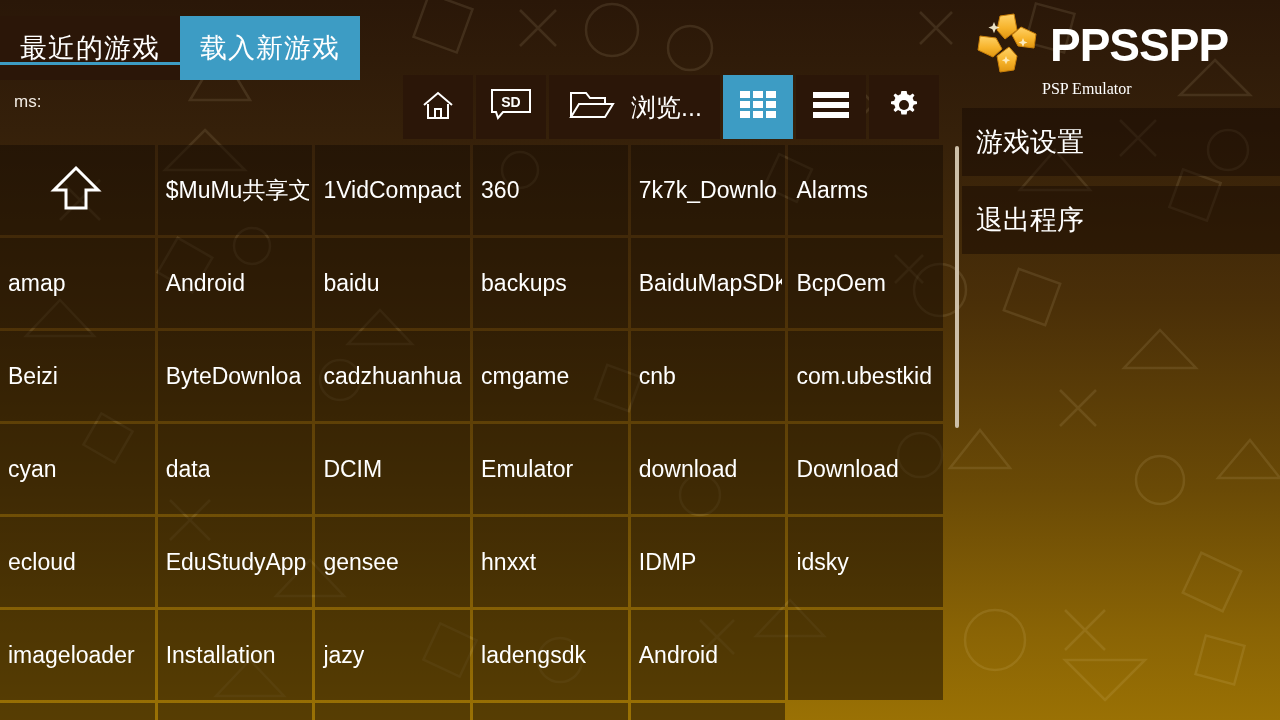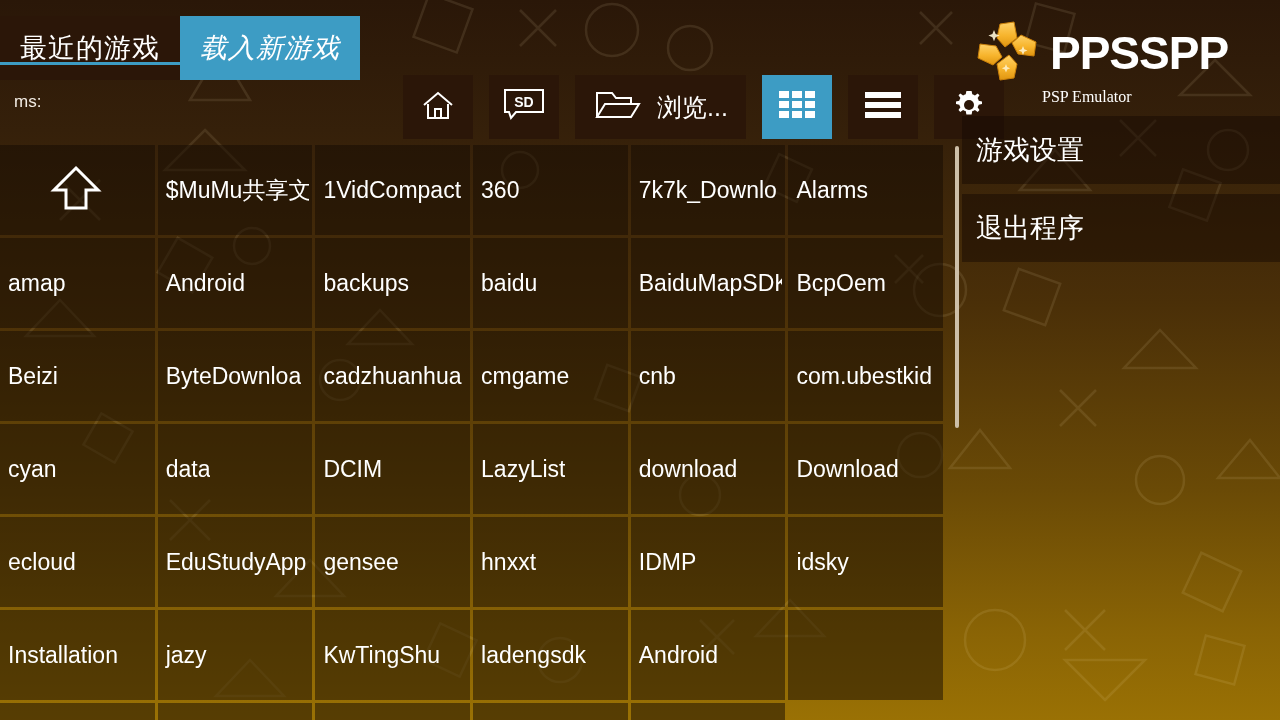--- a/index.html
+++ b/index.html
@@ -19,36 +19,36 @@
   
   .tabbar {
     position:absolute; left:0; top:16px; height:64px; z-index:5;
     display:flex; align-items:stretch;
   }
   .tab {
     display:flex; align-items:center; justify-content:center;
     padding:0 20px; color:#ffffff; font-size:27px; letter-spacing:1px;
     background:#2b1608;
   }
-  .tab.active { background:#3d9cc4;font-style:italic; }
+  .tab.active { background:#3d9cc4; }
   .tabunderline {
     position:absolute; left:0; top:62px; width:336px; height:3px;
     background:#3d9cc4; z-index:5;
   }
 
   
   .pathlabel {
     position:absolute; left:14px; top:92px; z-index:5;
     color:#f2ece4; font-size:17px;
   }
 
   
   .toolbar {
     position:absolute; left:403px; top:75px; height:64px; z-index:5;
-    display:flex; align-items:stretch; gap:16px;
+    display:flex; align-items:stretch; gap:3px;
   }
   .tbtn {
     background:#2b1608; display:flex; align-items:center; justify-content:center;
     min-width:70px; padding:0 12px;
   }
   .tbtn.active { background:#3d9cc4; }
   .tbtn.browse { gap:14px; padding:0 18px; }
   .tbtn .lbl { color:#fff; font-size:25px; }
 
   
@@ -73,21 +73,21 @@
   
   .grid { column-gap:3px; row-gap:3px; }
 
   
   .scrollbar {
     position:absolute; left:955px; top:146px; width:4px; height:282px;
     background:#cdbfa8; z-index:6; border-radius:2px;
   }
 
   
-  .rightpanel { position:absolute; left:962px; top:12px; width:318px; height:612px; z-index:5; }
+  .rightpanel { position:absolute; left:962px; top:4px; width:318px; height:612px; z-index:5; }
   .logorow { display:flex; align-items:center; gap:10px; padding:8px 10px 0 12px; }
   .logotext { font-size:46px; font-weight:bold; color:#ffffff; letter-spacing:-1px; line-height:1; }
   .subtitle { text-align:left; color:#ffffff; font-size:16px; padding-left:80px; margin-top:2px;font-family:Liberation Serif, serif; }
   .menugroup { background:rgba(20,9,2,0.48); margin-top:10px; }
   .menuitem { color:#ffffff; font-size:27px; padding:16px 14px; }
 </style>
 </head>
 <body>
 
 <div id="root">
@@ -253,26 +253,26 @@
         <div class="cell">
           <span class="nm">Alarms</span>
         </div>
         <div class="cell">
           <span class="nm">amap</span>
         </div>
         <div class="cell">
           <span class="nm">Android</span>
         </div>
         <div class="cell">
+          <span class="nm">baidu</span>
+        </div>
+        <div class="cell">
           <span class="nm">backups</span>
         </div>
         <div class="cell">
-          <span class="nm">baidu</span>
-        </div>
-        <div class="cell">
           <span class="nm">BaiduMapSDK</span>
         </div>
         <div class="cell">
           <span class="nm">BcpOem</span>
         </div>
         <div class="cell">
           <span class="nm">Beizi</span>
         </div>
         <div class="cell">
           <span class="nm">ByteDownloa</span>
@@ -292,21 +292,21 @@
         <div class="cell">
           <span class="nm">cyan</span>
         </div>
         <div class="cell">
           <span class="nm">data</span>
         </div>
         <div class="cell">
           <span class="nm">DCIM</span>
         </div>
         <div class="cell">
-          <span class="nm">LazyList</span>
+          <span class="nm">Emulator</span>
         </div>
         <div class="cell">
           <span class="nm">download</span>
         </div>
         <div class="cell">
           <span class="nm">Download</span>
         </div>
         <div class="cell">
           <span class="nm">ecloud</span>
         </div>
@@ -319,27 +319,27 @@
         <div class="cell">
           <span class="nm">hnxxt</span>
         </div>
         <div class="cell">
           <span class="nm">IDMP</span>
         </div>
         <div class="cell">
           <span class="nm">idsky</span>
         </div>
         <div class="cell">
+          <span class="nm">imageloader</span>
+        </div>
+        <div class="cell">
           <span class="nm">Installation</span>
         </div>
         <div class="cell">
           <span class="nm">jazy</span>
-        </div>
-        <div class="cell">
-          <span class="nm">KwTingShu</span>
         </div>
         <div class="cell">
           <span class="nm">ladengsdk</span>
         </div>
         <div class="cell">
           <span class="nm">Android</span>
         </div>
         <div class="cell"></div>
         <div class="cell"></div>
         <div class="cell"></div>

